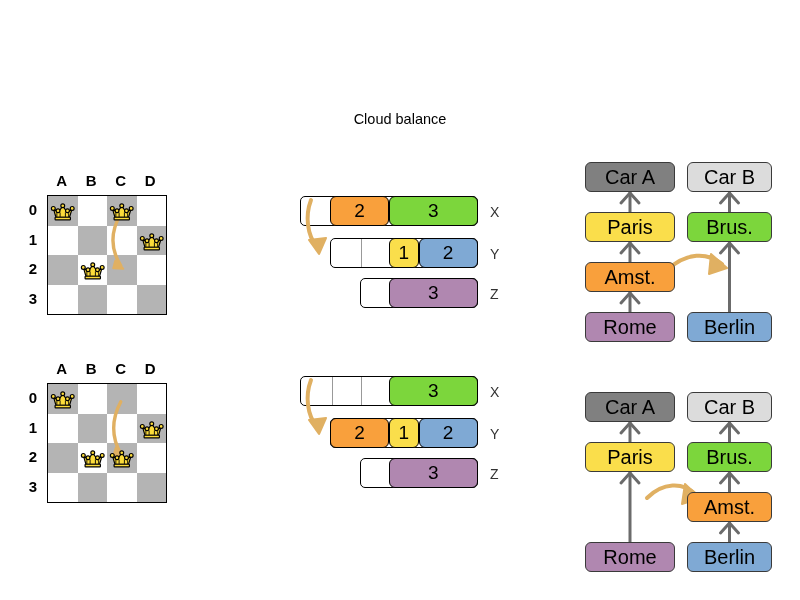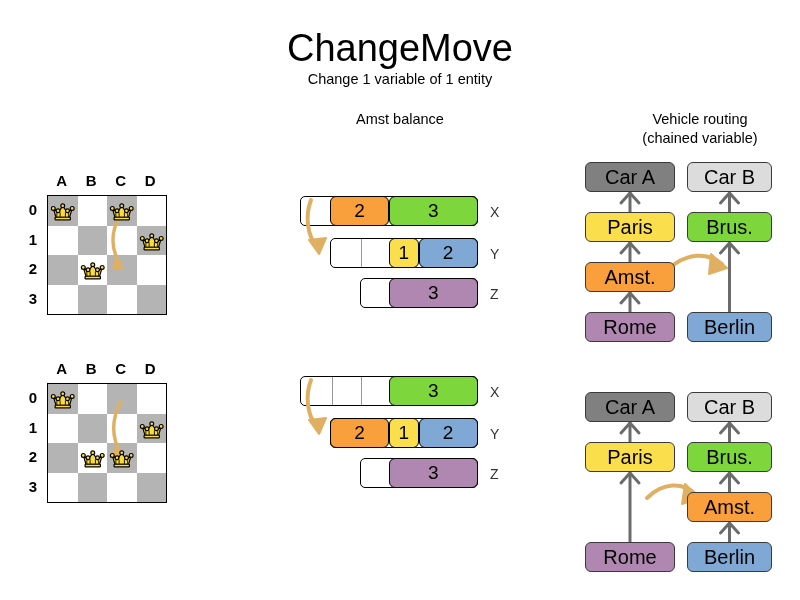--- a/index.html
+++ b/index.html
@@ -84,28 +84,22 @@
     display:flex;align-items:center;justify-content:center;
     font-size:20px;line-height:20px;color:#000;
   }
   .route-arrows{position:absolute;left:0;top:0;width:215px;height:200px;pointer-events:none;}
 </style>
 </head>
 <body>
 
 <div class="stage">
 
-  <div class="abs" id="main-title">ChangeMove</div>
-  <div class="abs" id="sub-title">Change 1 variable of 1 entity</div>
-
-  <div class="abs col-title" id="title-cloud">Amst balance</div>
-  <div class="abs col-title" id="title-routing">
-    <div>Vehicle routing</div>
-    <div>(chained variable)</div>
-  </div>
+
+  <div class="abs col-title" id="title-cloud">Cloud balance</div>
 
   <div class="abs board-wrap" id="board-before" style="left:20px;top:170px;">
       <div class="file-lbl" style="left: 27px;">A</div>
       <div class="file-lbl" style="left: 56.5px;">B</div>
       <div class="file-lbl" style="left: 86px;">C</div>
       <div class="file-lbl" style="left: 115.5px;">D</div>
       <div class="rank-lbl" style="top: 31px;">0</div>
       <div class="rank-lbl" style="top: 60.5px;">1</div>
       <div class="rank-lbl" style="top: 90px;">2</div>
       <div class="rank-lbl" style="top: 119.5px;">3</div>

